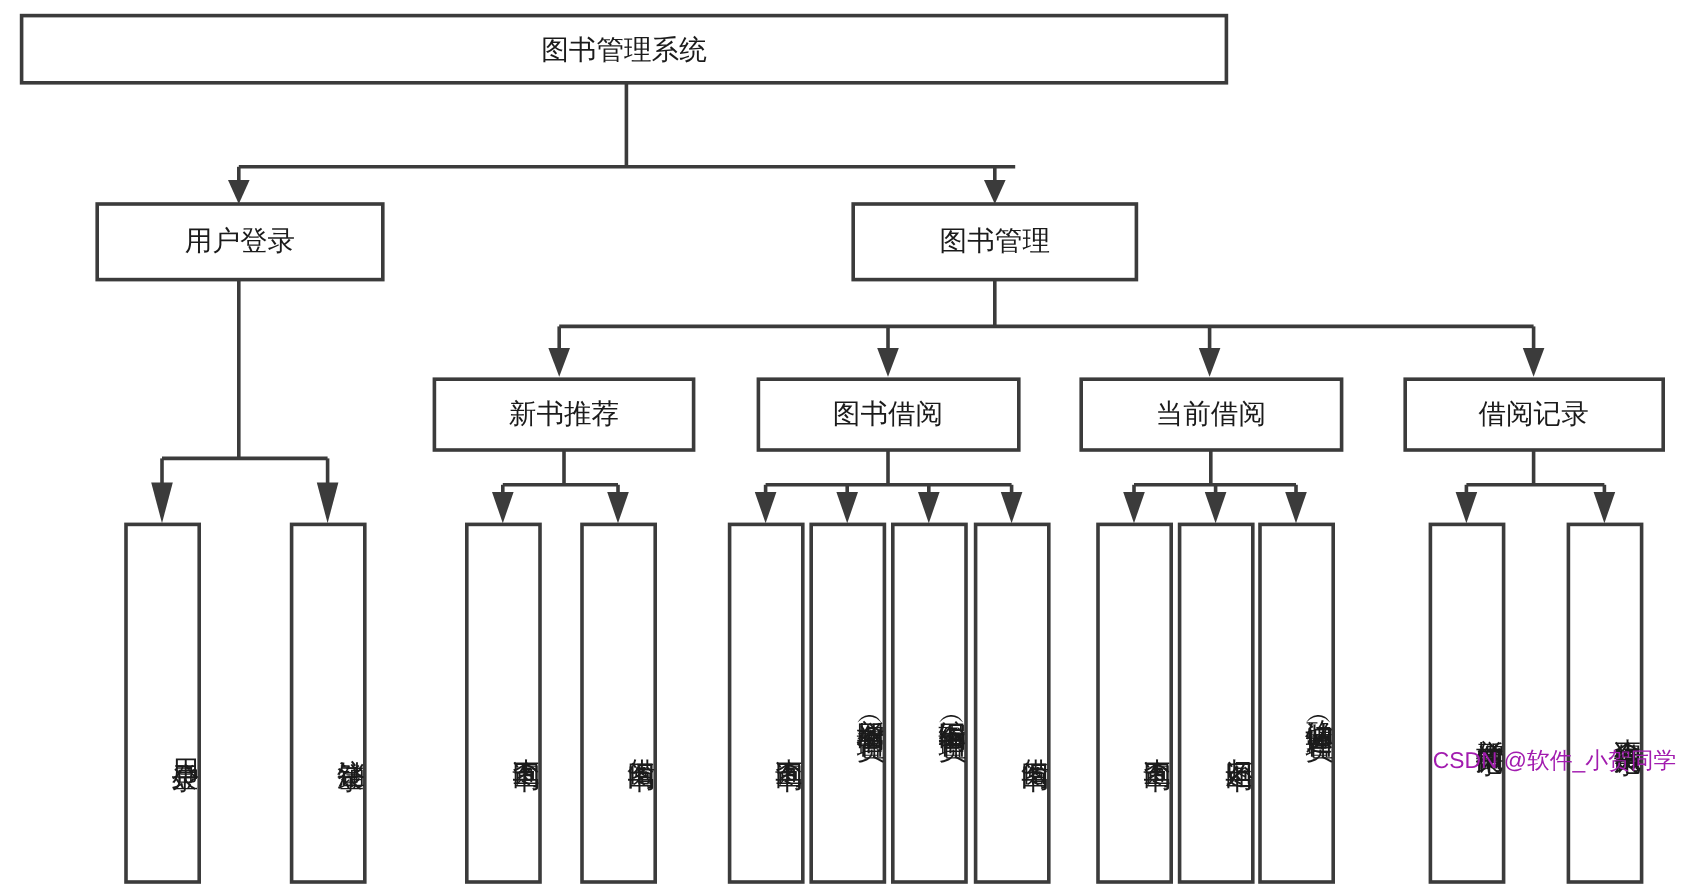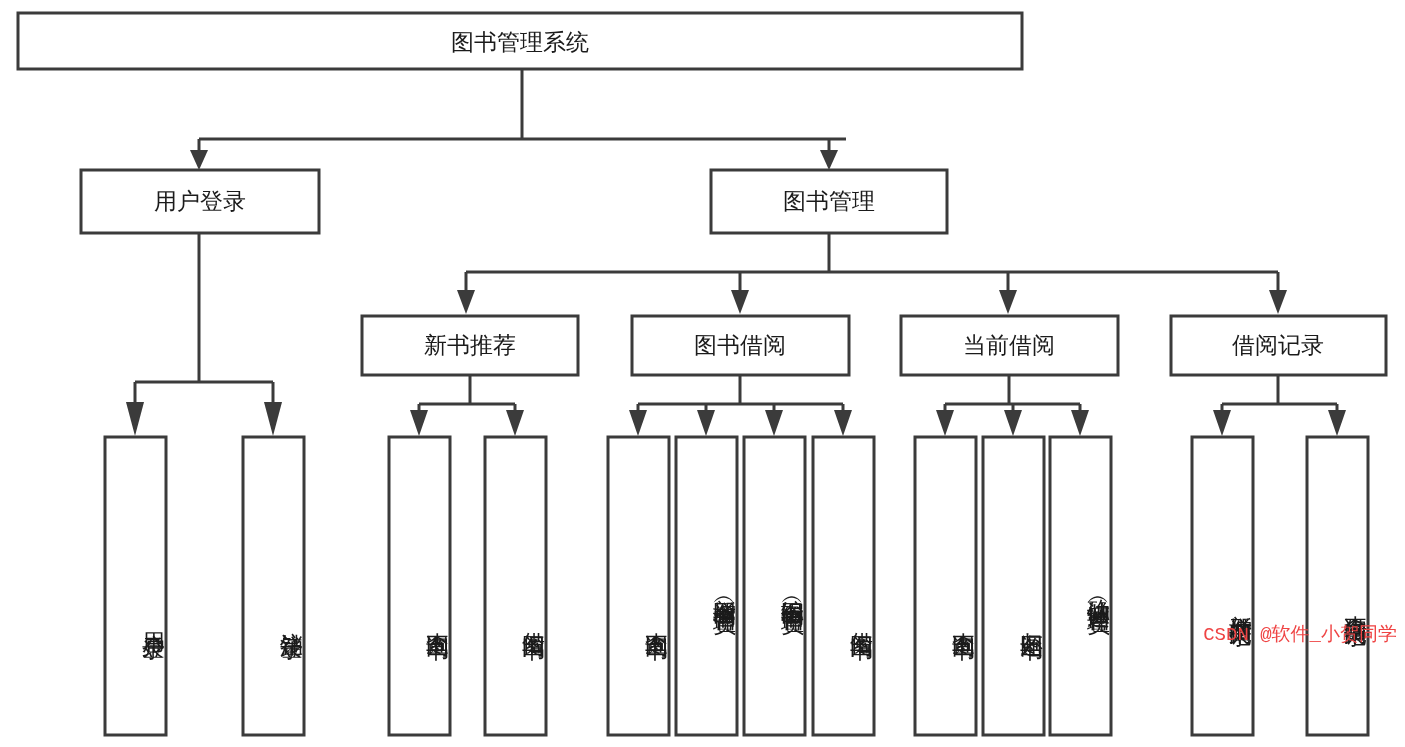--- a/index.html
+++ b/index.html
@@ -61,23 +61,23 @@
     white-space: nowrap;
     display: flex;
     align-items: flex-start;
     justify-content: center;
     pointer-events: none;
   }
   .watermark {
     position: absolute;
     right: 8px;
     bottom: 3px;
-    font-family: Liberation Mono, monospace;
+    font-family: Liberation Sans, sans-serif;
     font-size: 19px;
-    color: #ef4444;
+    color: #a21caf;
     white-space: nowrap;
   }
 </style>
 </head>
 <body>
 
 <div id="diagram-root">
 
   <svg id="flow" viewBox="0 0 1405 747">
 

